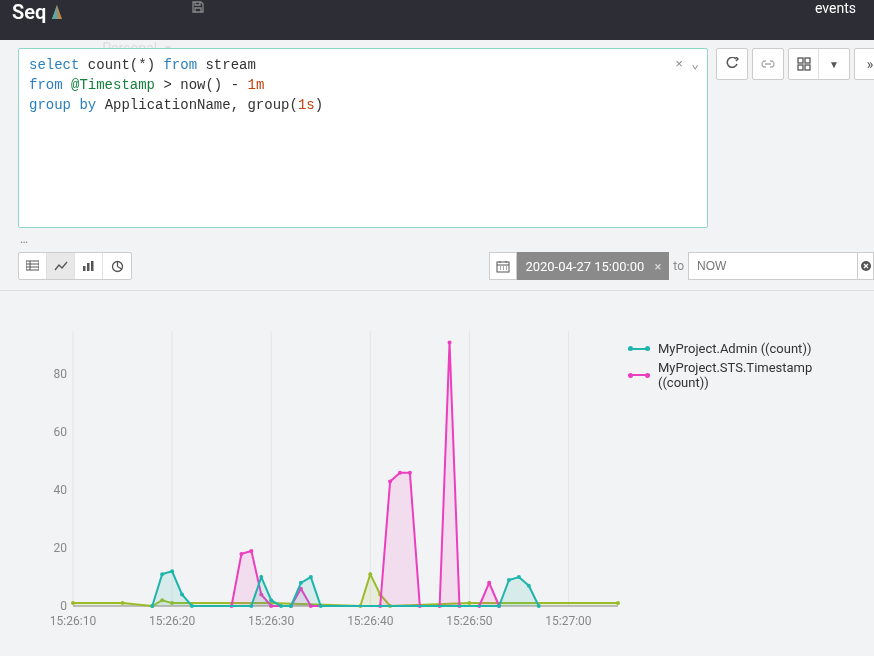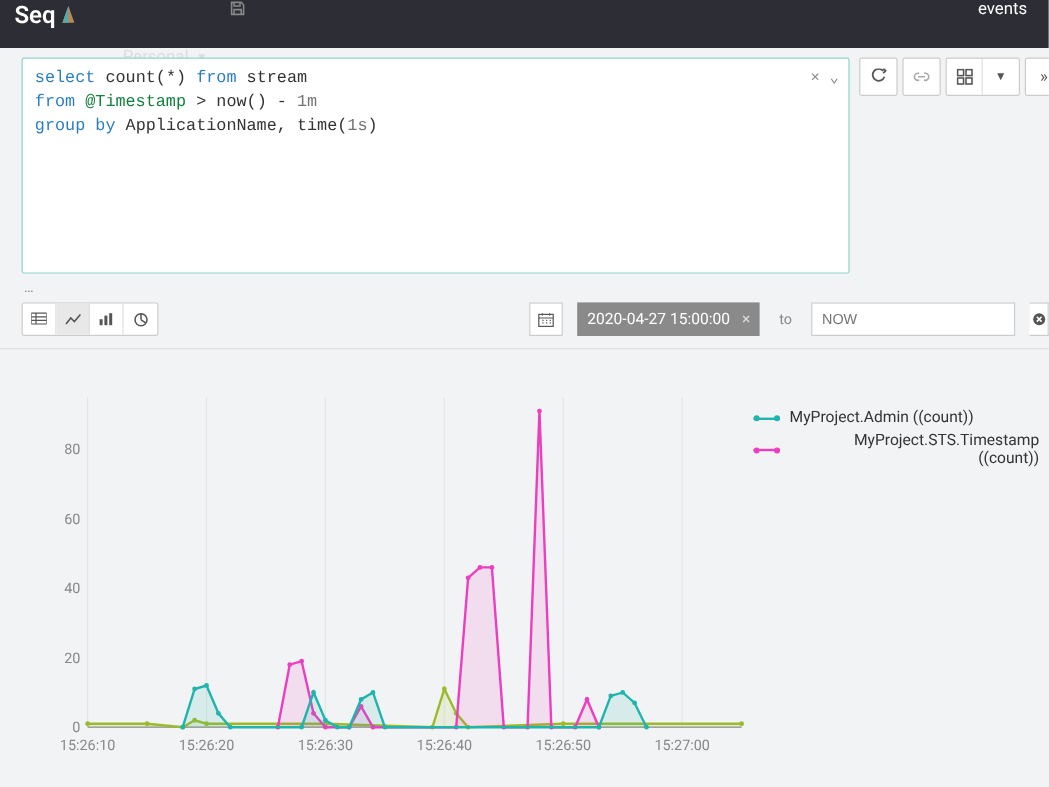--- a/index.html
+++ b/index.html
@@ -76,21 +76,21 @@
     position: absolute;
     top: 6px;
     right: 8px;
     display: flex;
     gap: 8px;
     color: #888;
     font-size: 13px;
   }
   .kw { color: #2a7fbf; }
   .fn { color: #333; }
-  .num { color: #737373; }
+  .num { color: #c2410c; }
   .at  { color: #15803d; }
   .side-buttons {
     display: flex;
     gap: 4px;
   }
   .btn-group {
     display: flex;
     background: #fff;
     border: 1px solid #ccc;
     border-radius: 2px;
@@ -132,21 +132,21 @@
     display: flex;
     align-items: center;
     justify-content: center;
     border-right: 1px solid #e0e0e0;
     color: #555;
     cursor: pointer;
     font-size: 13px;
   }
   .chart-type-group .ct:last-child { border-right: none; }
   .chart-type-group .ct.active { background: #e8e8e8; }
-  .date-controls { display:flex; align-items:center; margin-left:auto; gap:12px; padding-right:0;}
+  .date-controls { display:flex; align-items:center; margin-left:auto; gap:0; padding-right:0;}
   .date-btn {
     background:#fff; border:1px solid #ccc; width:28px; height:28px;
     display:flex;align-items:center;justify-content:center;color:#555;cursor:pointer;
   }
   .date-chip {
     background:#8a8a8a; color:#fff; height:28px;
     display:flex;align-items:center; padding:0 8px; font-size:13px; gap:10px;
   }
   .date-chip .x { color:#ddd; cursor:pointer; }
   .to-label { font-size:12px; color:#888; padding:0 4px; }
@@ -160,21 +160,21 @@
     border-left:none;
   }
   .divider { height:1px; background:#ddd; margin:10px 0 0 -18px; }
 
   
   .chart-wrap {
     display:flex;
     padding: 30px 8px 0 20px;
   }
   .chart-area { position:relative; width:590px; height:310px; }
-  .legend { padding-top:20px; font-size:13px;text-align:right; }
+  .legend { padding-top:20px; font-size:13px; }
   .legend-item { display:flex; align-items:center; gap:8px; margin-bottom:4px; color:#333;}
   .legend-line {
     width:22px; height:2px; position:relative;
   }
   .legend-line::before, .legend-line::after {
     content:''; position:absolute; width:5px; height:5px; border-radius:50%;
     top:-1.5px; background:inherit;
   }
   .legend-line::before{ left:0;} .legend-line::after{ right:0;}
   .axis-label { fill:#888; font-size:12px; }
@@ -205,21 +205,21 @@
   </div>
   <div class="spacer"></div>
   <div class="events-link">events</div>
 </div>
 
 <div class="content">
 
   <div class="query-row">
     <div class="query-box"><span class="kw">select</span><span class="fn"> count</span><span>(*) </span><span class="kw">from</span><span> stream</span>
 <span class="kw">from</span><span class="at"> @Timestamp </span><span>&gt; </span><span class="fn">now</span><span>() - </span><span class="num">1m</span>
-<span class="kw">group</span><span class="kw"> by</span><span> ApplicationName, time(</span><span class="num">1s</span><span>)</span>
+<span class="kw">group</span><span class="kw"> by</span><span> ApplicationName, group(</span><span class="num">1s</span><span>)</span>
       <div class="query-actions">
         <span>×</span>
         <span>⌄</span>
       </div>
     </div>
     <div class="side-buttons">
       <div class="btn-group">
         <div class="ib">
           <svg width="14" height="14" viewBox="0 0 14 14">
               <path d="M11 2 A5 5 0 1 0 12 7" fill="none" stroke="#555" stroke-width="1.5"></path>

